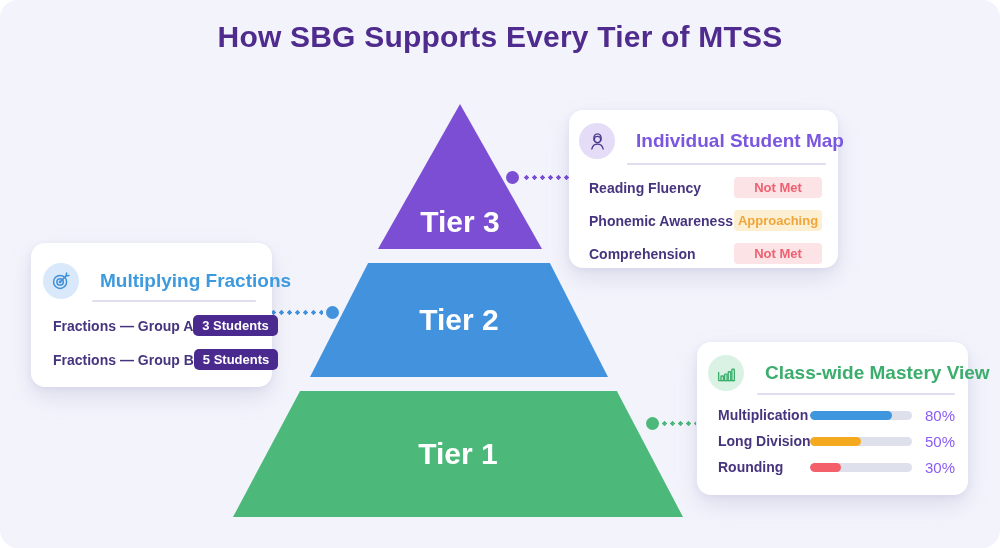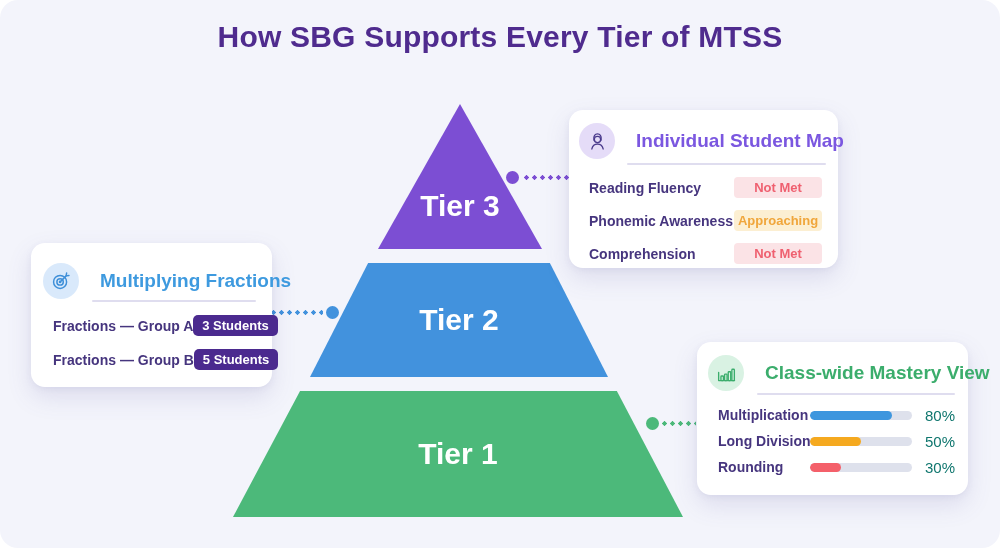--- a/index.html
+++ b/index.html
@@ -6,21 +6,21 @@
   body { background:#ffffff; font-family:"Liberation Sans","DejaVu Sans",sans-serif; }
   .canvas { position:relative; width:1000px; height:548px; background:#F3F4FB; border-radius:18px; overflow:hidden; }
 
   .page-title { position:absolute; top:20px; left:0; right:0; text-align:center;
     font-size:30px; font-weight:800; color:#4F2B8E; letter-spacing:.2px; }
 
   
   .tier { position:absolute; display:flex; align-items:center; justify-content:center;
     color:#fff; font-weight:700; font-size:30px; }
   .tier-3 { left:378px; top:104px; width:164px; height:145px; background:#7C4ED3;
-    clip-path:polygon(50% 0, 100% 100%, 0 100%); align-items:flex-end; padding-bottom:26px;justify-content:center; }
+    clip-path:polygon(50% 0, 100% 100%, 0 100%); align-items:flex-end; padding-bottom:10px;justify-content:center; }
   .tier-2 { left:310px; top:263px; width:298px; height:114px; background:#4292DD;
     clip-path:polygon(19.5% 0, 80.5% 0, 100% 100%, 0 100%);text-align:center; }
   .tier-1 { left:233px; top:391px; width:450px; height:126px; background:#4CB97A;
     clip-path:polygon(14.9% 0, 85.3% 0, 100% 100%, 0 100%); }
 
   
   .dot { position:absolute; width:13px; height:13px; border-radius:50%; }
   .dotline { position:absolute; height:5px; background-repeat:repeat-x; background-size:8px 5px; }
   .dot-purple { left:506px; top:171px; background:#7C4ED3; }
   .line-purple { left:524px; top:175px; width:46px;
@@ -68,21 +68,21 @@
   .card-mastery .icon-circle { background:#D9F2E3; }
   .card-mastery .card-title { color:#3BAD6C; }
   .card-mastery .divider { margin:2px 0 10px 49px; }
   .card-mastery .row { justify-content:flex-start; margin:6px 0 0 10px; height:20px; }
   .m-label { width:92px; }
   .track { width:102px; height:9px; border-radius:4.5px; background:#DEE1EC; overflow:hidden; flex:none; }
   .fill { height:100%; border-radius:4.5px; }
   .fill-blue { background:#3E96DE; }
   .fill-orange { background:#F5A91F; }
   .fill-red { background:#F4606A; }
-  .pct { margin-left:auto; font-size:15px; color:#0f766e; }
+  .pct { margin-left:auto; font-size:15px; color:#8b5cf6; }
 </style>
 </head>
 <body>
 
 <div class="canvas">
 
   <div class="page-title">How SBG Supports Every Tier of MTSS</div>
 
   <div class="tier tier-3">
     <span>Tier 3</span>

